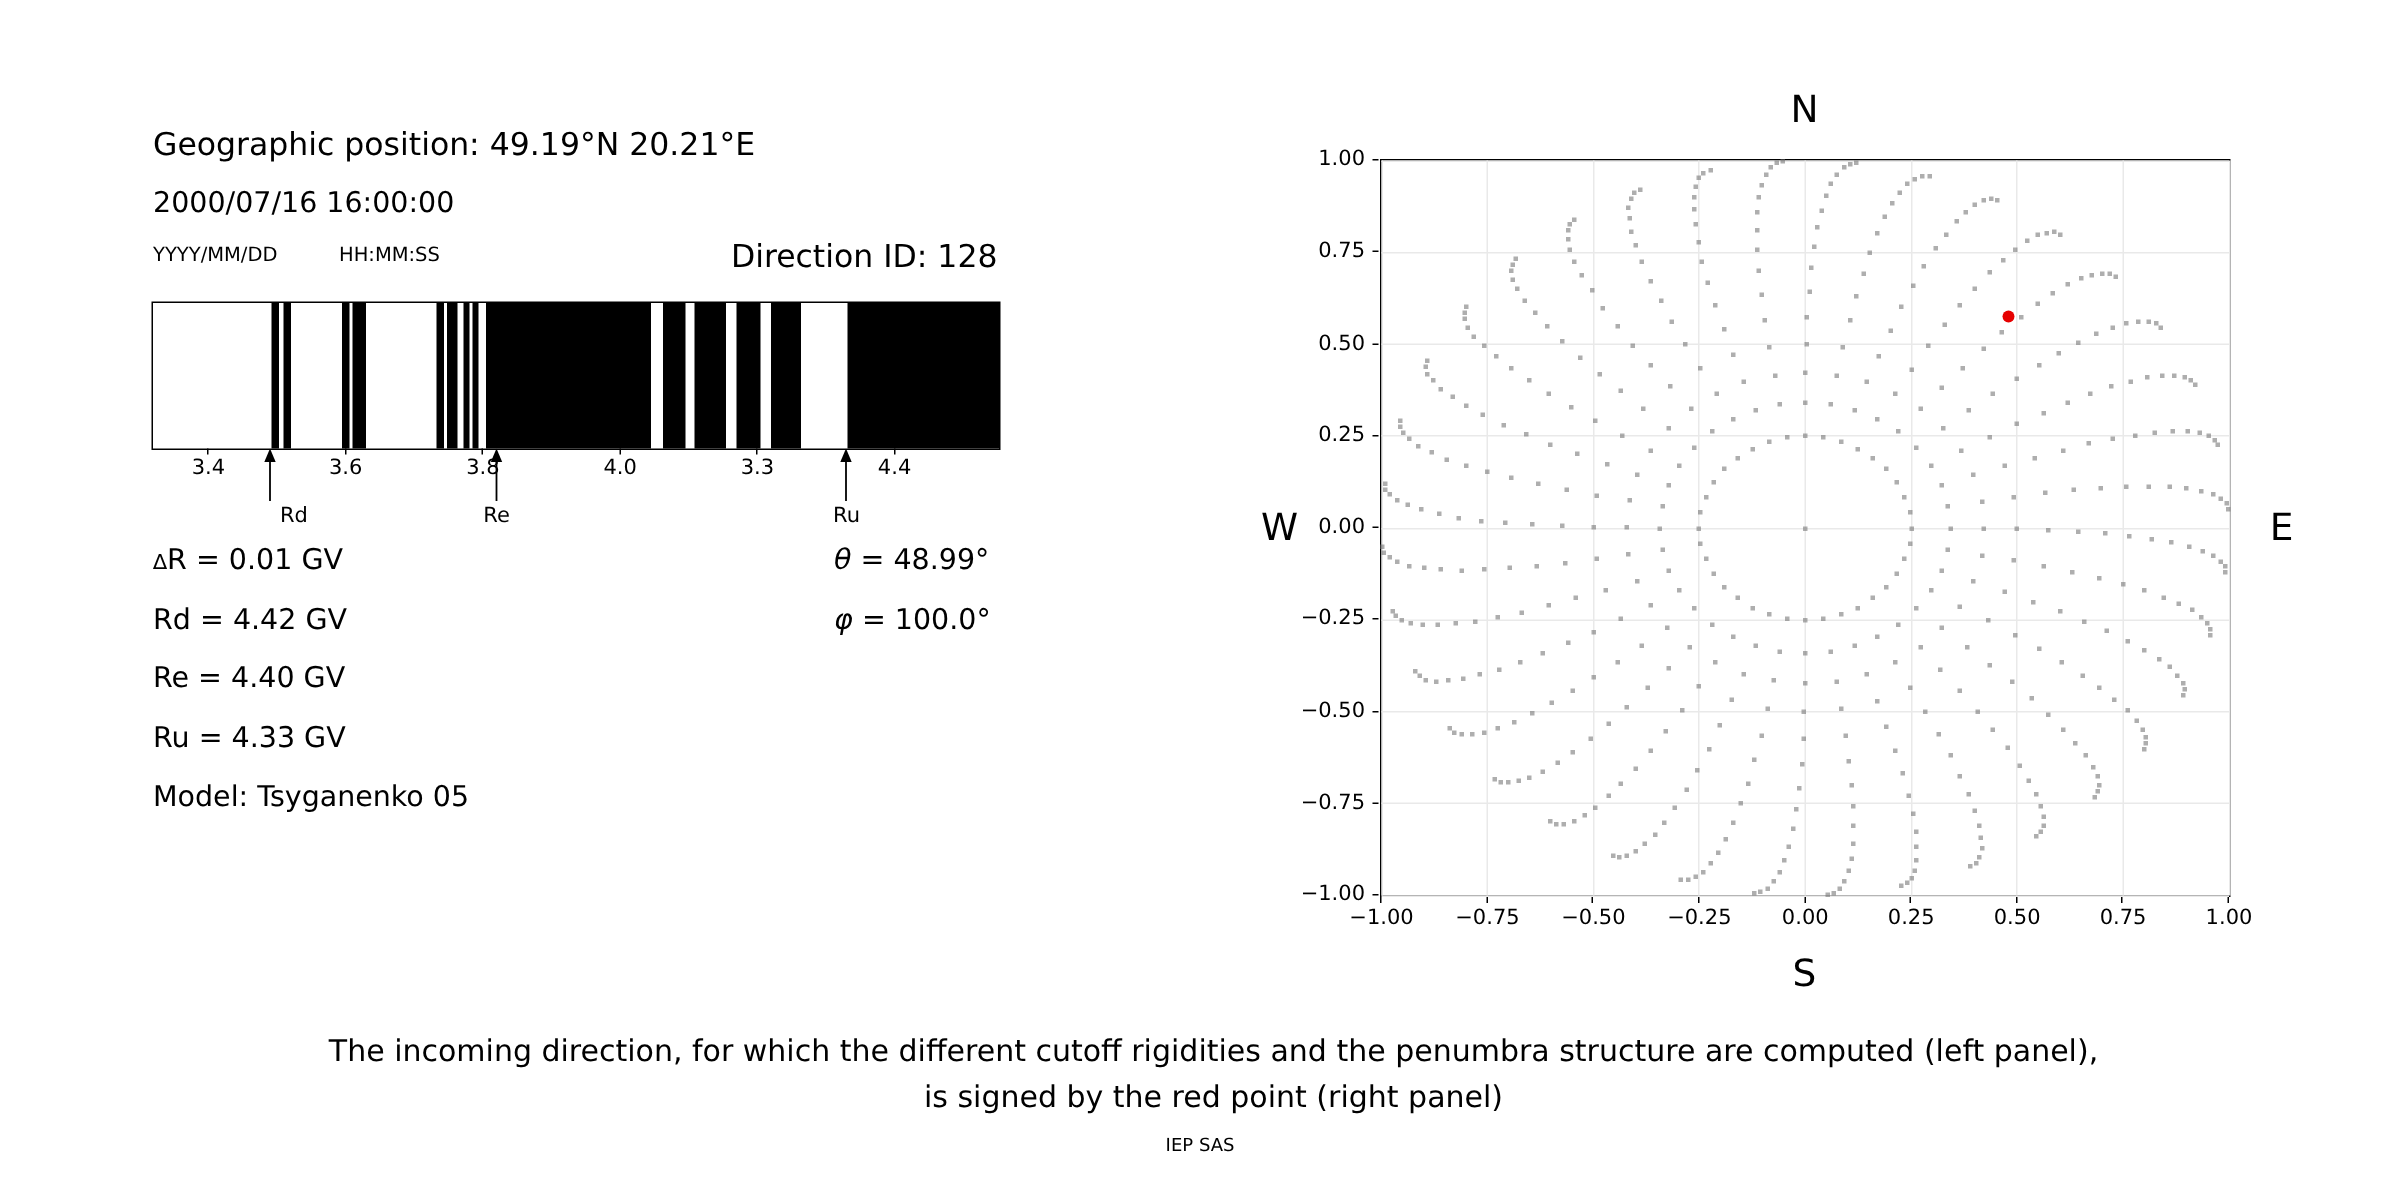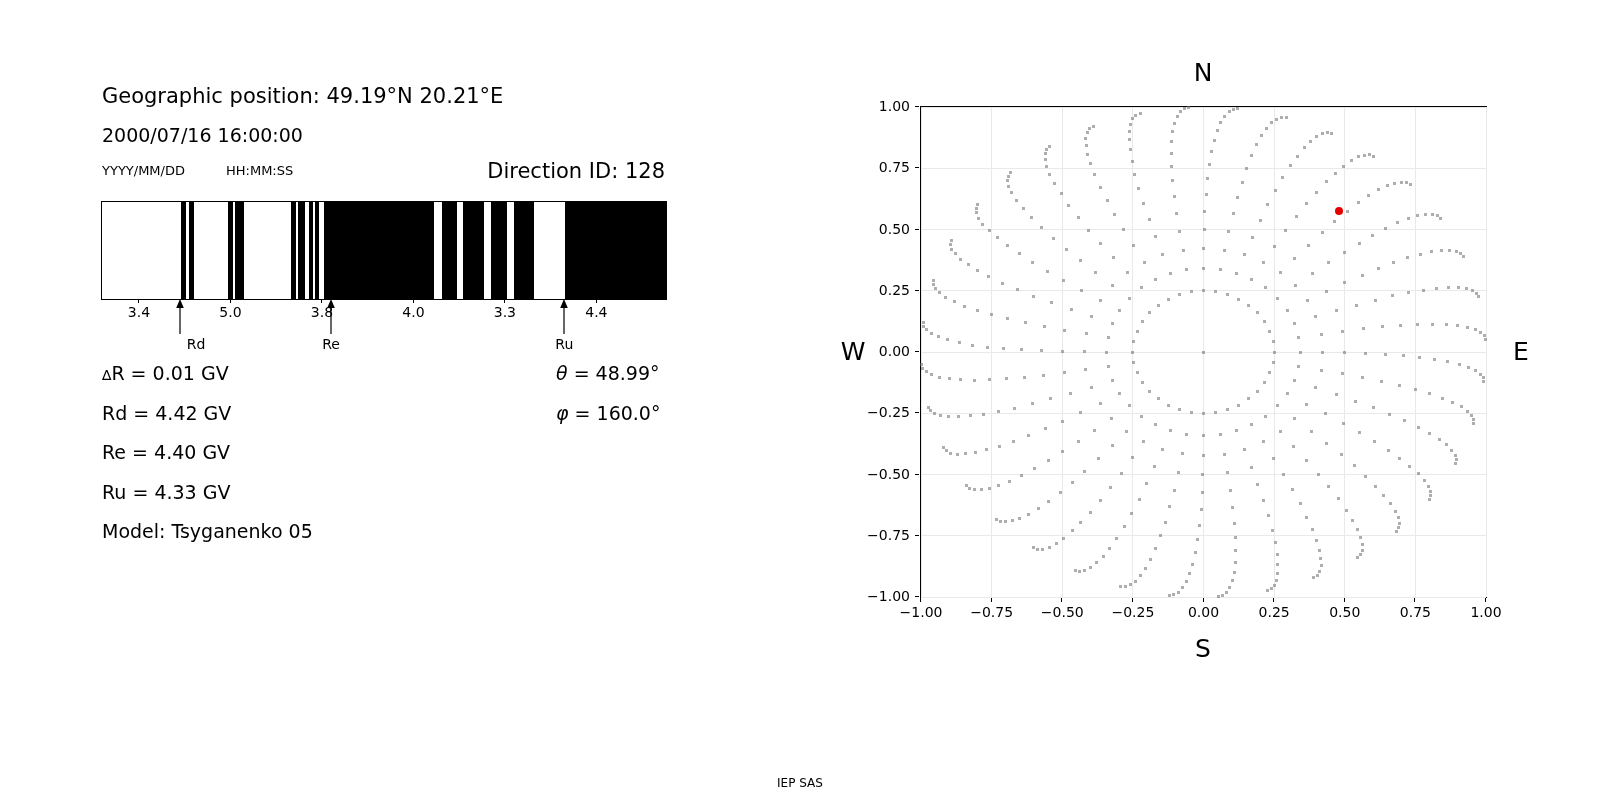--- a/index.html
+++ b/index.html
@@ -26,21 +26,21 @@
   .dot{position:absolute;width:3px;height:3px;background:rgba(108,108,108,0.55);}
   #red-point{position:absolute;width:8px;height:8px;border-radius:50%;z-index:5;}
   .compass{font-size:25px;line-height:25px;}
   .info-row{position:absolute;font-size:19px;line-height:24px;white-space:nowrap;}
   .small-sym{font-size:14px;}
   .greek-sym{font-style:italic;}
   .arrow-label{position:absolute;font-size:14px;line-height:16px;}
   #caption{position:absolute;left:18px;top:688px;width:1582px;text-align:center;}
   #caption .cap-line{font-size:20px;line-height:24px;}
   #caption .cap-line + .cap-line{margin-top:7px;}
-  #credit{position:absolute;left:0;top:756px;width:1600px;text-align:center;font-size:12px;line-height:14px;margin-top:20px;}
+  #credit{position:absolute;left:0;top:756px;width:1600px;text-align:center;font-size:12px;line-height:14px;}
 </style>
 </head>
 <body>
 
 <div class="abs txt" style="left:102px;top:84px;font-size:21px;">Geographic position: 49.19°N 20.21°E</div>
 
 <div class="abs txt" style="left:102px;top:124px;font-size:19px;">2000/07/16 16:00:00</div>
 
 <div class="abs txt" style="left:102px;top:163px;font-size:13px;">YYYY/MM/DD</div>
 
@@ -61,21 +61,21 @@
     <div class="bar" style="left: 339.9px; width: 15.1px;"></div>
     <div class="bar" style="left: 361.4px; width: 21px;"></div>
     <div class="bar" style="left: 388.8px; width: 16px;"></div>
     <div class="bar" style="left: 412.1px; width: 20.1px;"></div>
     <div class="bar" style="left: 463.4px; width: 100.6px;"></div>
   </div>
 <div id="barcode-ticks">
     <div class="tickmark" style="left: 138.466px; top: 299px; width: 1px; height: 4px;"></div>
     <div class="ticklabel ctr txt" style="left: 138.966px; top: 303px;">3.4</div>
     <div class="tickmark" style="left: 229.95px; top: 299px; width: 1px; height: 4px;"></div>
-    <div class="ticklabel ctr txt" style="left: 230.45px; top: 303px;">5.0</div>
+    <div class="ticklabel ctr txt" style="left: 230.45px; top: 303px;">3.6</div>
     <div class="tickmark" style="left: 321.434px; top: 299px; width: 1px; height: 4px;"></div>
     <div class="ticklabel ctr txt" style="left: 321.934px; top: 303px;">3.8</div>
     <div class="tickmark" style="left: 412.918px; top: 299px; width: 1px; height: 4px;"></div>
     <div class="ticklabel ctr txt" style="left: 413.418px; top: 303px;">4.0</div>
     <div class="tickmark" style="left: 504.403px; top: 299px; width: 1px; height: 4px;"></div>
     <div class="ticklabel ctr txt" style="left: 504.903px; top: 303px;">3.3</div>
     <div class="tickmark" style="left: 595.887px; top: 299px; width: 1px; height: 4px;"></div>
     <div class="ticklabel ctr txt" style="left: 596.387px; top: 303px;">4.4</div>
     <div style="left: 173.134px; top: 299px; position: absolute; width: 14px; height: 36px;"><svg width="14" height="36" xmlns="http://www.w3.org/2000/svg">
         <line x1="7" y1="8" x2="7" y2="35" stroke="#000" stroke-width="1.2"></line>
@@ -94,21 +94,21 @@
     <div class="arrow-label ctr txt" style="left: 564.367px; top: 336px;">Ru</div>
   </div>
 
 <div id="info-rows">
     <div class="info-row" style="left: 102px; top: 361px;"><span class="small-sym">∆</span><span>R = 0.01 GV</span></div>
     <div class="info-row" style="left: 102px; top: 401px;"><span>Rd = 4.42 GV</span></div>
     <div class="info-row" style="left: 102px; top: 440px;"><span>Re = 4.40 GV</span></div>
     <div class="info-row" style="left: 102px; top: 480px;"><span>Ru = 4.33 GV</span></div>
     <div class="info-row" style="left: 102px; top: 519px;"><span>Model: Tsyganenko 05</span></div>
     <div class="info-row" style="left: 556px; top: 361px;"><span class="greek-sym">θ</span><span> = 48.99°</span></div>
-    <div class="info-row" style="left: 556px; top: 401px;"><span class="greek-sym">φ</span><span> = 160.0°</span></div>
+    <div class="info-row" style="left: 556px; top: 401px;"><span class="greek-sym">φ</span><span> = 100.0°</span></div>
   </div>
 
 <div class="abs txt compass ctr" style="left:1203px;top:60px;">N</div>
 <div class="abs txt compass ctr" style="left:1203px;top:636px;">S</div>
 <div class="abs txt compass ctr" style="left:853px;top:339px;">W</div>
 <div class="abs txt compass ctr" style="left:1521px;top:339px;">E</div>
 
 <div id="scatter-box">
     <div class="gridline-v" style="left: -0.5px;"></div>
     <div class="gridline-h" style="top: -0.5px;"></div>
@@ -740,14 +740,16 @@
     <div class="ticklabel ctr txt" style="left: 1415.38px; top: 603px;">0.75</div>
     <div class="tickmark" style="left: 915px; top: 534.8px; width: 4px; height: 1px;"></div>
     <div class="ticklabel txt" style="left: 858px; top: 525.8px; width: 52px; text-align: right;">−0.75</div>
     <div class="tickmark" style="left: 1485px; top: 598px; width: 1px; height: 4px;"></div>
     <div class="ticklabel ctr txt" style="left: 1486px; top: 603px;">1.00</div>
     <div class="tickmark" style="left: 915px; top: 596px; width: 4px; height: 1px;"></div>
     <div class="ticklabel txt" style="left: 858px; top: 587px; width: 52px; text-align: right;">−1.00</div>
   </div>
 
 <div id="caption">
+  <div class="cap-line">The incoming direction, for which the different cutoff rigidities and the penumbra structure are computed (left panel),</div>
+  <div class="cap-line">is signed by the red point (right panel)</div>
 </div>
 <div id="credit">IEP SAS</div>
 
 </body></html>

